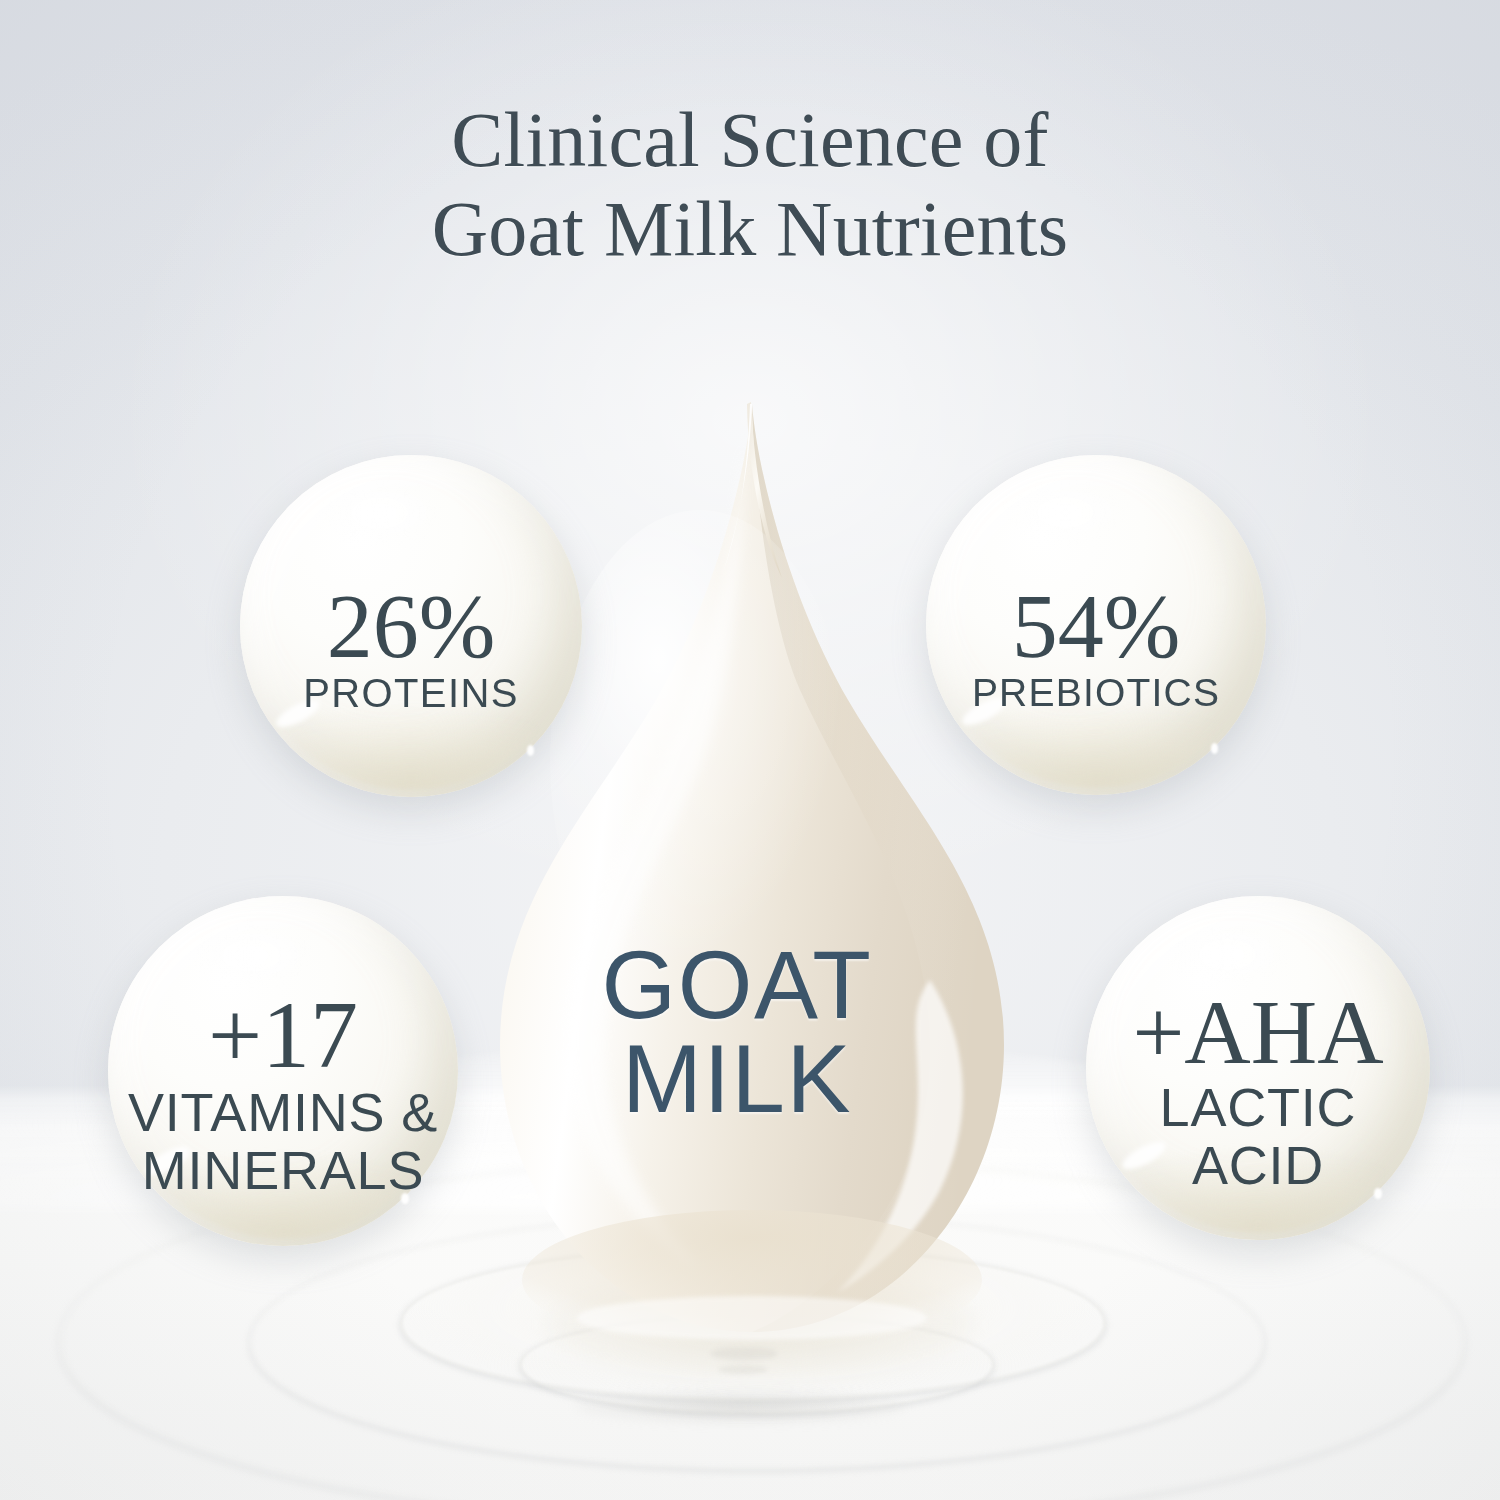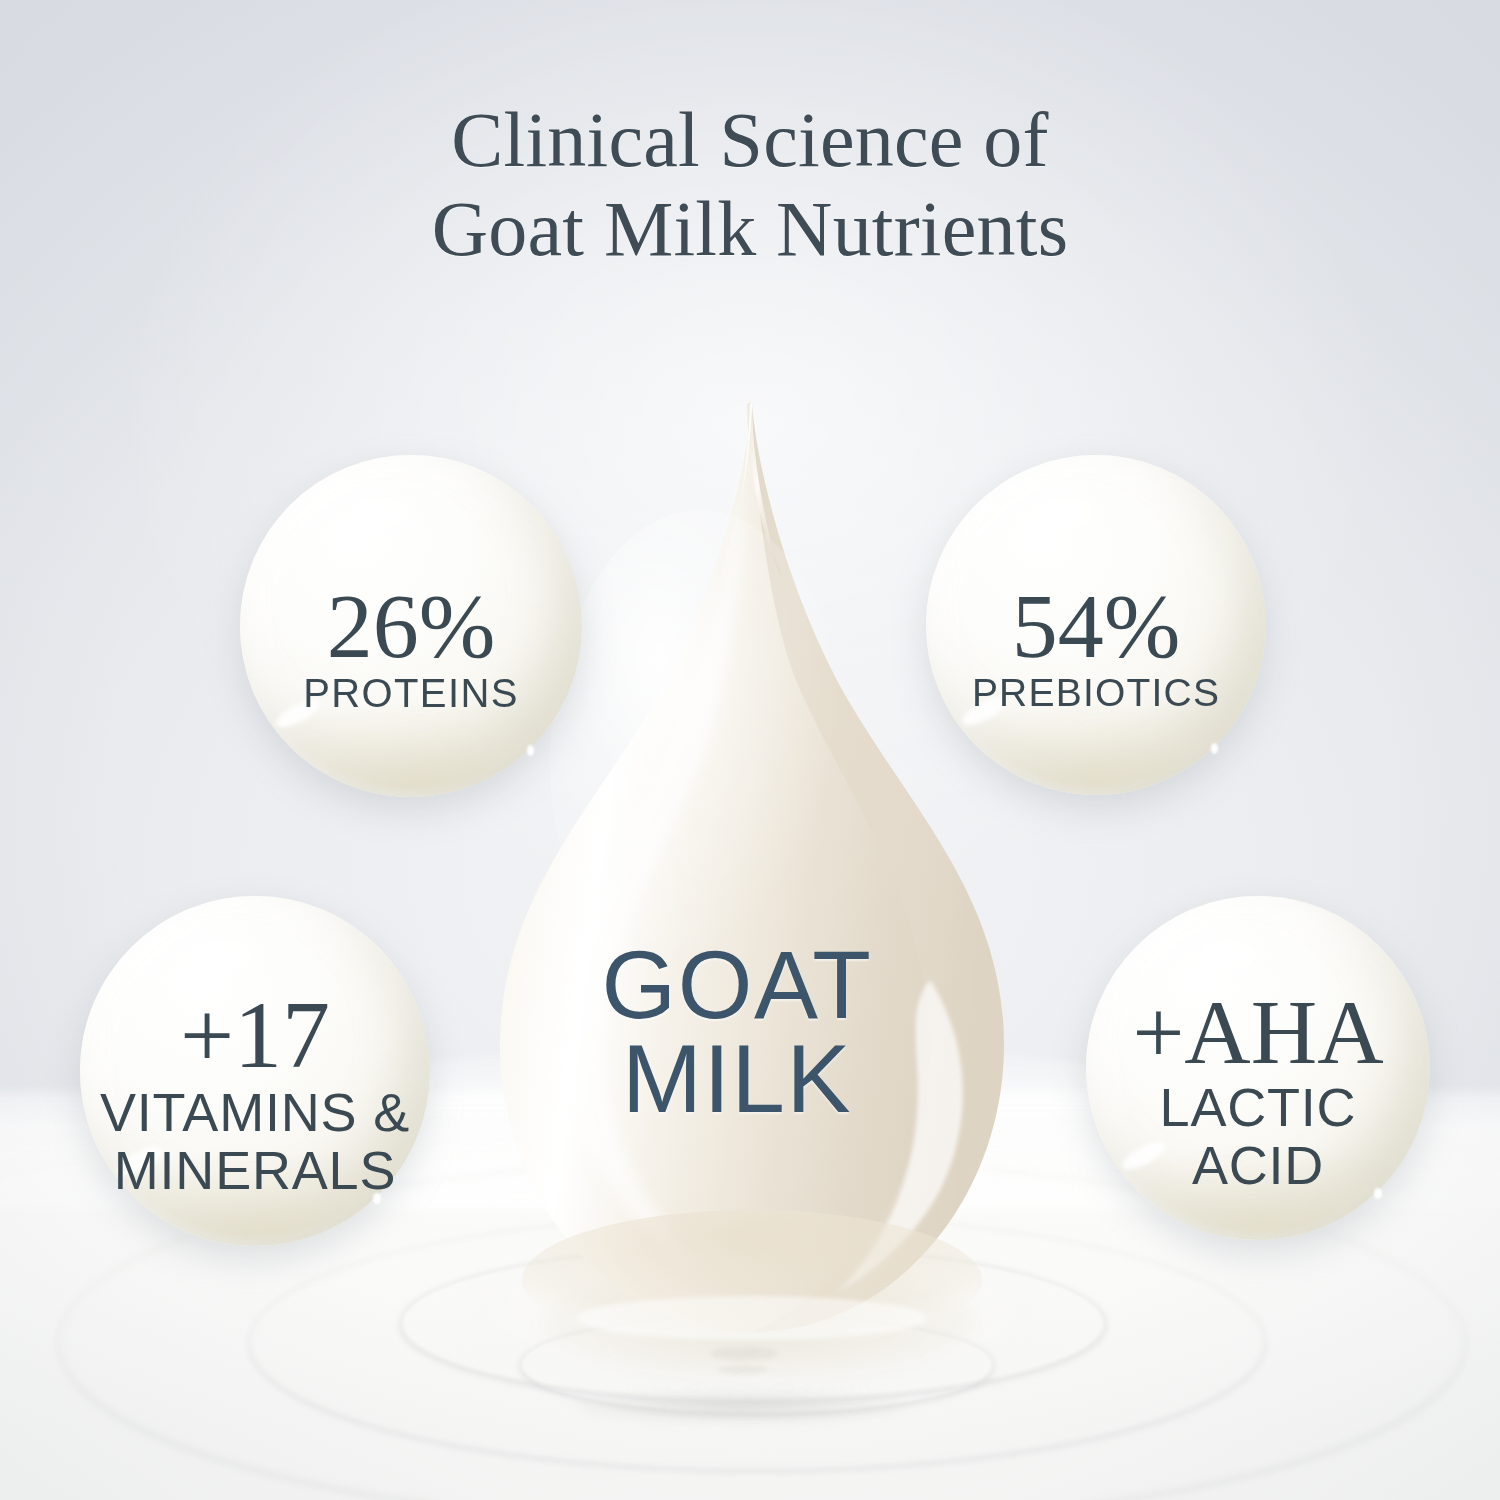--- a/index.html
+++ b/index.html
@@ -249,21 +249,21 @@
     font-family: "Liberation Sans", sans-serif;
     font-size: 40px;
     letter-spacing: 1.4px;
     color: #3b4a52;
     white-space: pre-line;
     line-height: 1.08;
   }
 
   #bubble-proteins  { left: 240px; top: 455px;  width: 342px; height: 342px; }
   #bubble-prebiotics{ left: 926px; top: 455px;  width: 340px; height: 340px; }
-  #bubble-vitamins  { left: 80px;  top: 896px;  width: 350px; height: 350px; }
+  #bubble-vitamins  { left: 108px;  top: 896px;  width: 350px; height: 350px; }
   #bubble-aha       { left: 1086px;top: 896px;  width: 344px; height: 344px; }
 
   #bubble-prebiotics .stat-label { font-size: 39px; letter-spacing: 1.2px; }
   #bubble-vitamins  .stat-value  { font-size: 96px; }
   #bubble-vitamins  .stat-label  { font-size: 54px; letter-spacing: 0.8px; }
   #bubble-aha       .stat-value  { font-size: 92px; }
   #bubble-aha       .stat-label  { font-size: 54px; letter-spacing: 0.8px; }
 
   
   .drop-label {

